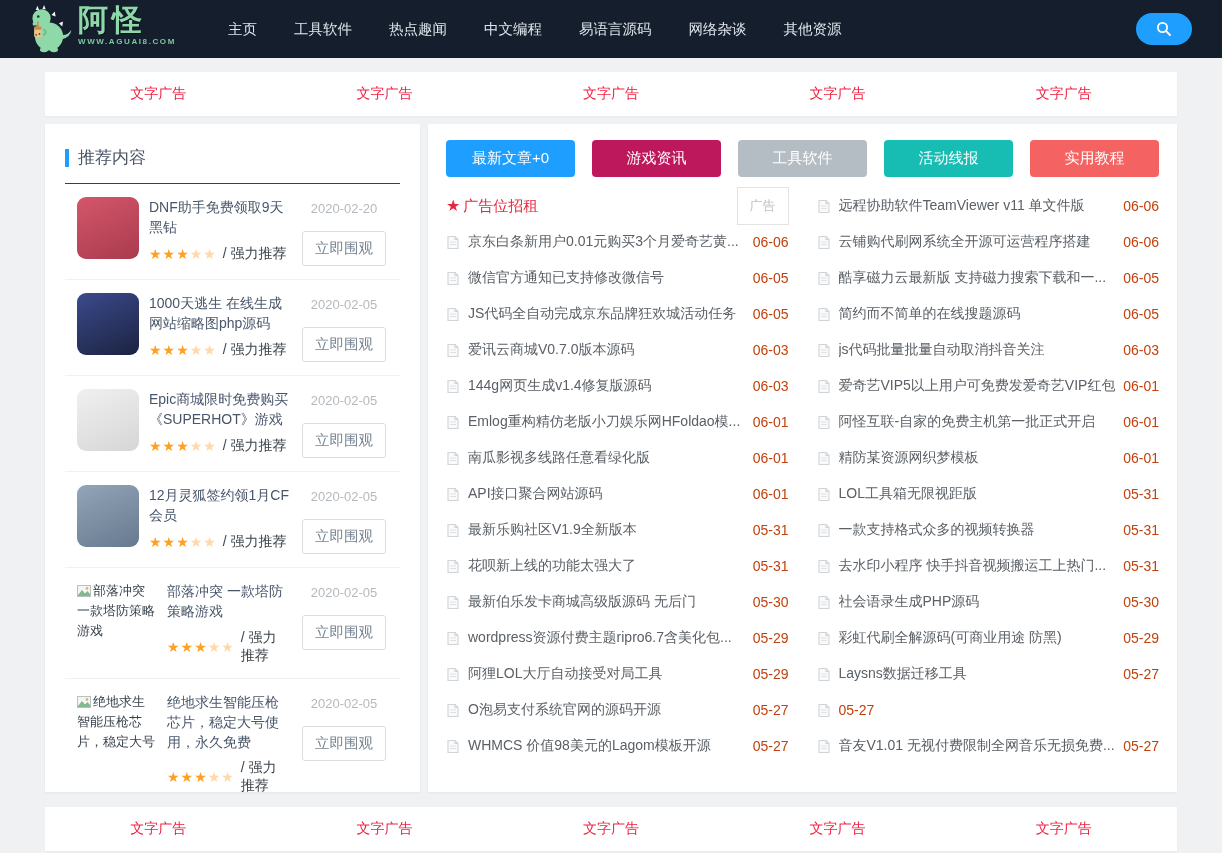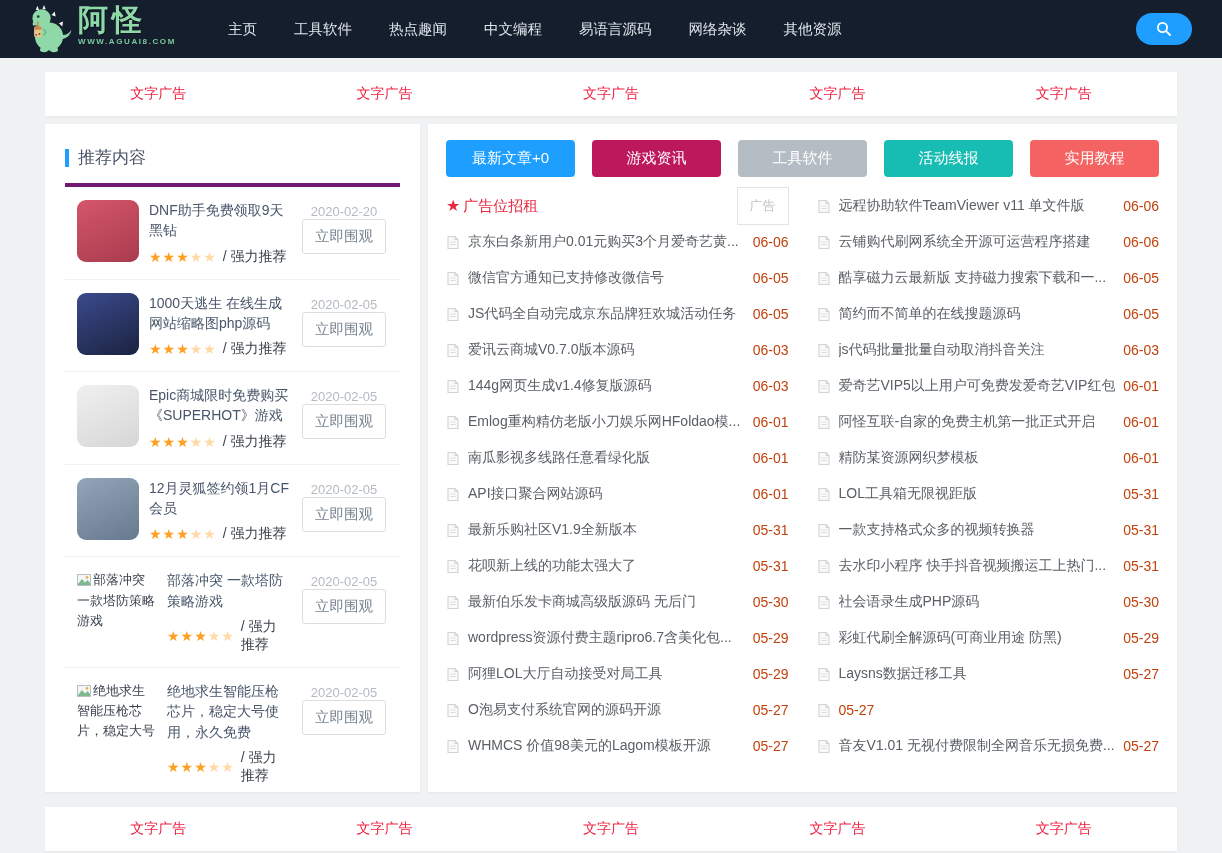--- a/index.html
+++ b/index.html
@@ -40,42 +40,42 @@
   .ad-bar.top { margin-top:14px; }
   .ad-bar.bottom { margin-top:15px; }
   .ad-link { flex:1; text-align:center; color:#ef1e3f; font-size:14px; }
 
   
   .content { display:flex; gap:8px; margin-top:8px; align-items:stretch; }
   .card { background:#fff; box-shadow:0 1px 2px rgba(0,0,0,.05); height:668px; overflow:hidden; }
 
   
   .sidebar { width:375px; flex:none; padding:18px 20px 0 20px; }
-  .side-header { display:flex; align-items:center; gap:9px; padding:4px 0 14px 0; border-bottom:4px solid #701a75; }
+  .side-header { display:flex; align-items:center; gap:9px; padding:4px 0 14px 0; border-bottom:1px solid #701a75; }
   .side-header .bar { width:4px; height:18px; background:#1e9fff; }
   .side-header .txt { font-size:17px; color:#4a5464; }
   .side-item { display:flex; gap:10px; padding:13px 12px; border-bottom:1px solid #f1f1f1; }
   .side-item:last-child { border-bottom:none; }
   .thumb { width:62px; height:62px; border-radius:9px; flex:none; }
   .thumb-broken {
     width:80px; flex:none; font-size:13px; color:#39424d; line-height:1.55;
     max-height:92px; overflow:hidden; word-break:break-all;
   }
   .thumb-broken svg { vertical-align:-2px; margin-right:2px; }
   .side-mid { flex:1; min-width:0; }
   .side-title { font-size:14px; color:#48566a; line-height:1.45; }
   .side-rating { margin-top:7px; display:flex; align-items:center; gap:6px; }
   .stars { font-size:14px; letter-spacing:1px; line-height:1; }
   .star-f { color:#ffa022; }
   .star-e { color:#ffd9a6; }
   .rating-label { font-size:14px; color:#3c434b; }
   .side-right { width:88px; flex:none; text-align:center; }
   .side-date { font-size:13px; color:#b3bac1; margin-top:4px; }
   .view-btn {
-    display:inline-block; padding:7px 12px; background:#fff;
+    margin-top:15px; display:inline-block; padding:7px 12px; background:#fff;
     border:1px solid #ddd; border-radius:3px; color:#76838f; font-size:14.5px; cursor:pointer;
   }
 
   
   .main { flex:1; padding:16px 18px 0 18px; }
   .filter-row { display:flex; justify-content:space-between; }
   .filter-btn {
     width:129px; height:37px; border:none; border-radius:4px;
     color:#fff; font-size:15px; cursor:pointer; font-family:inherit;
   }

